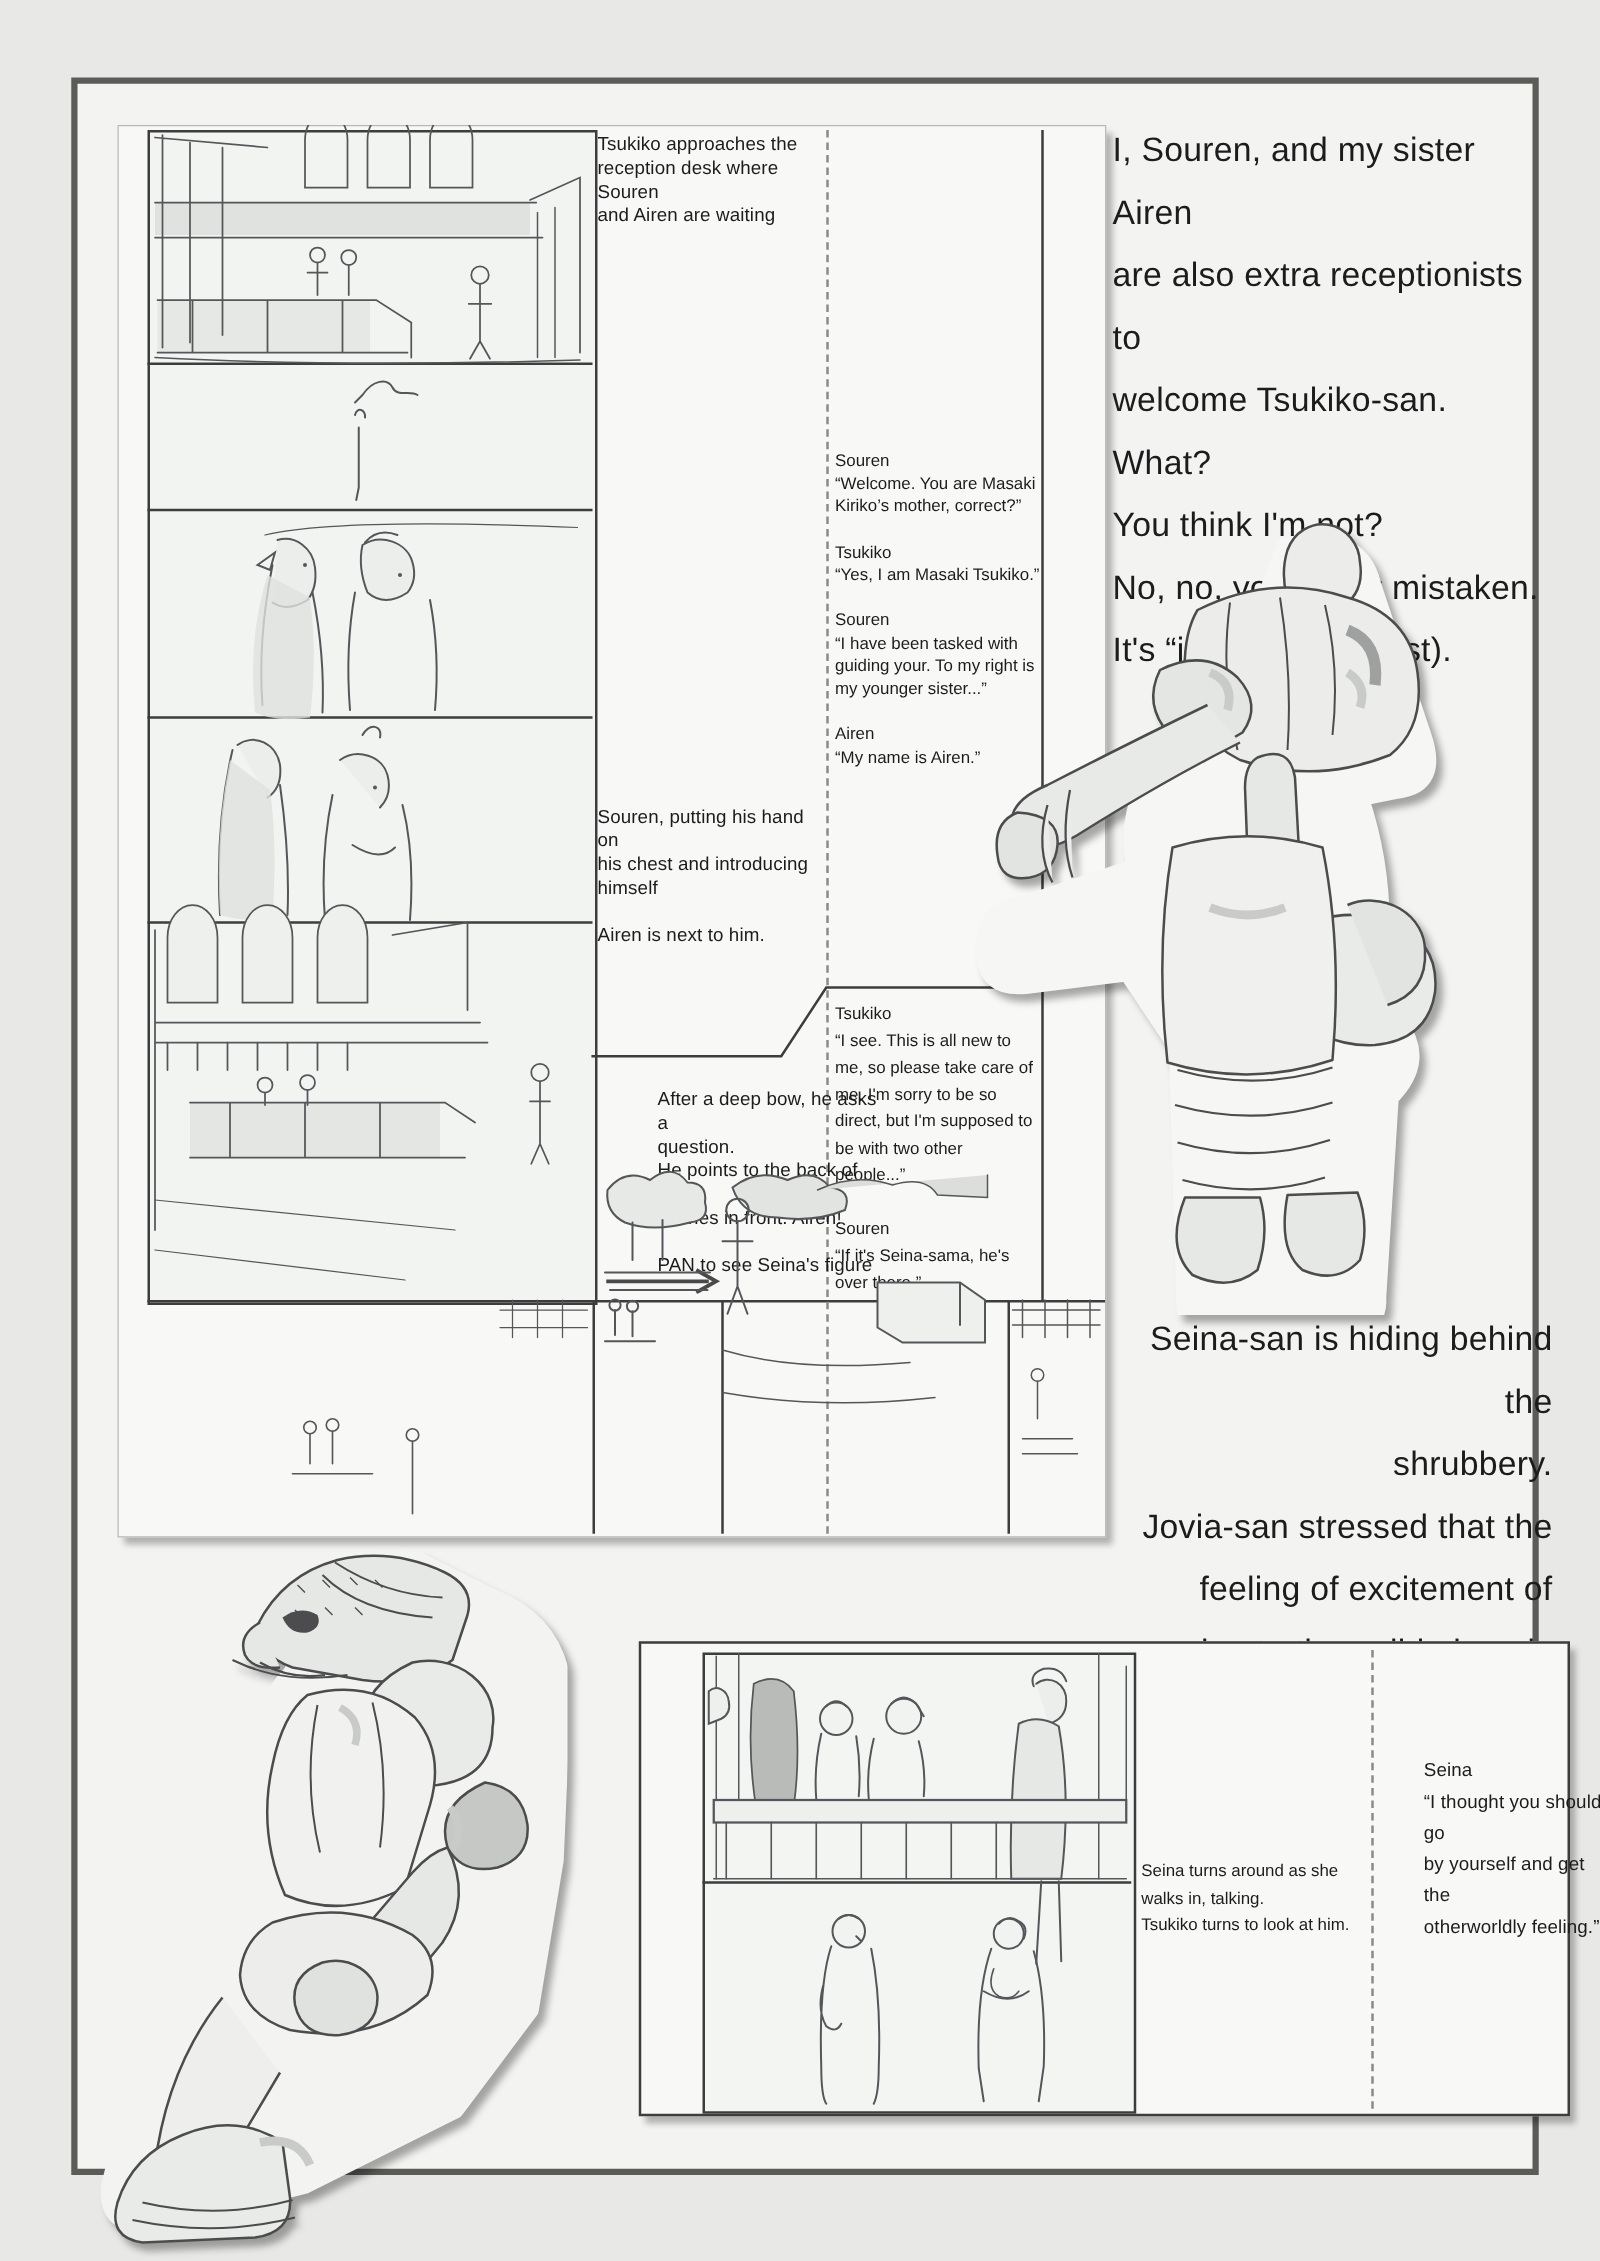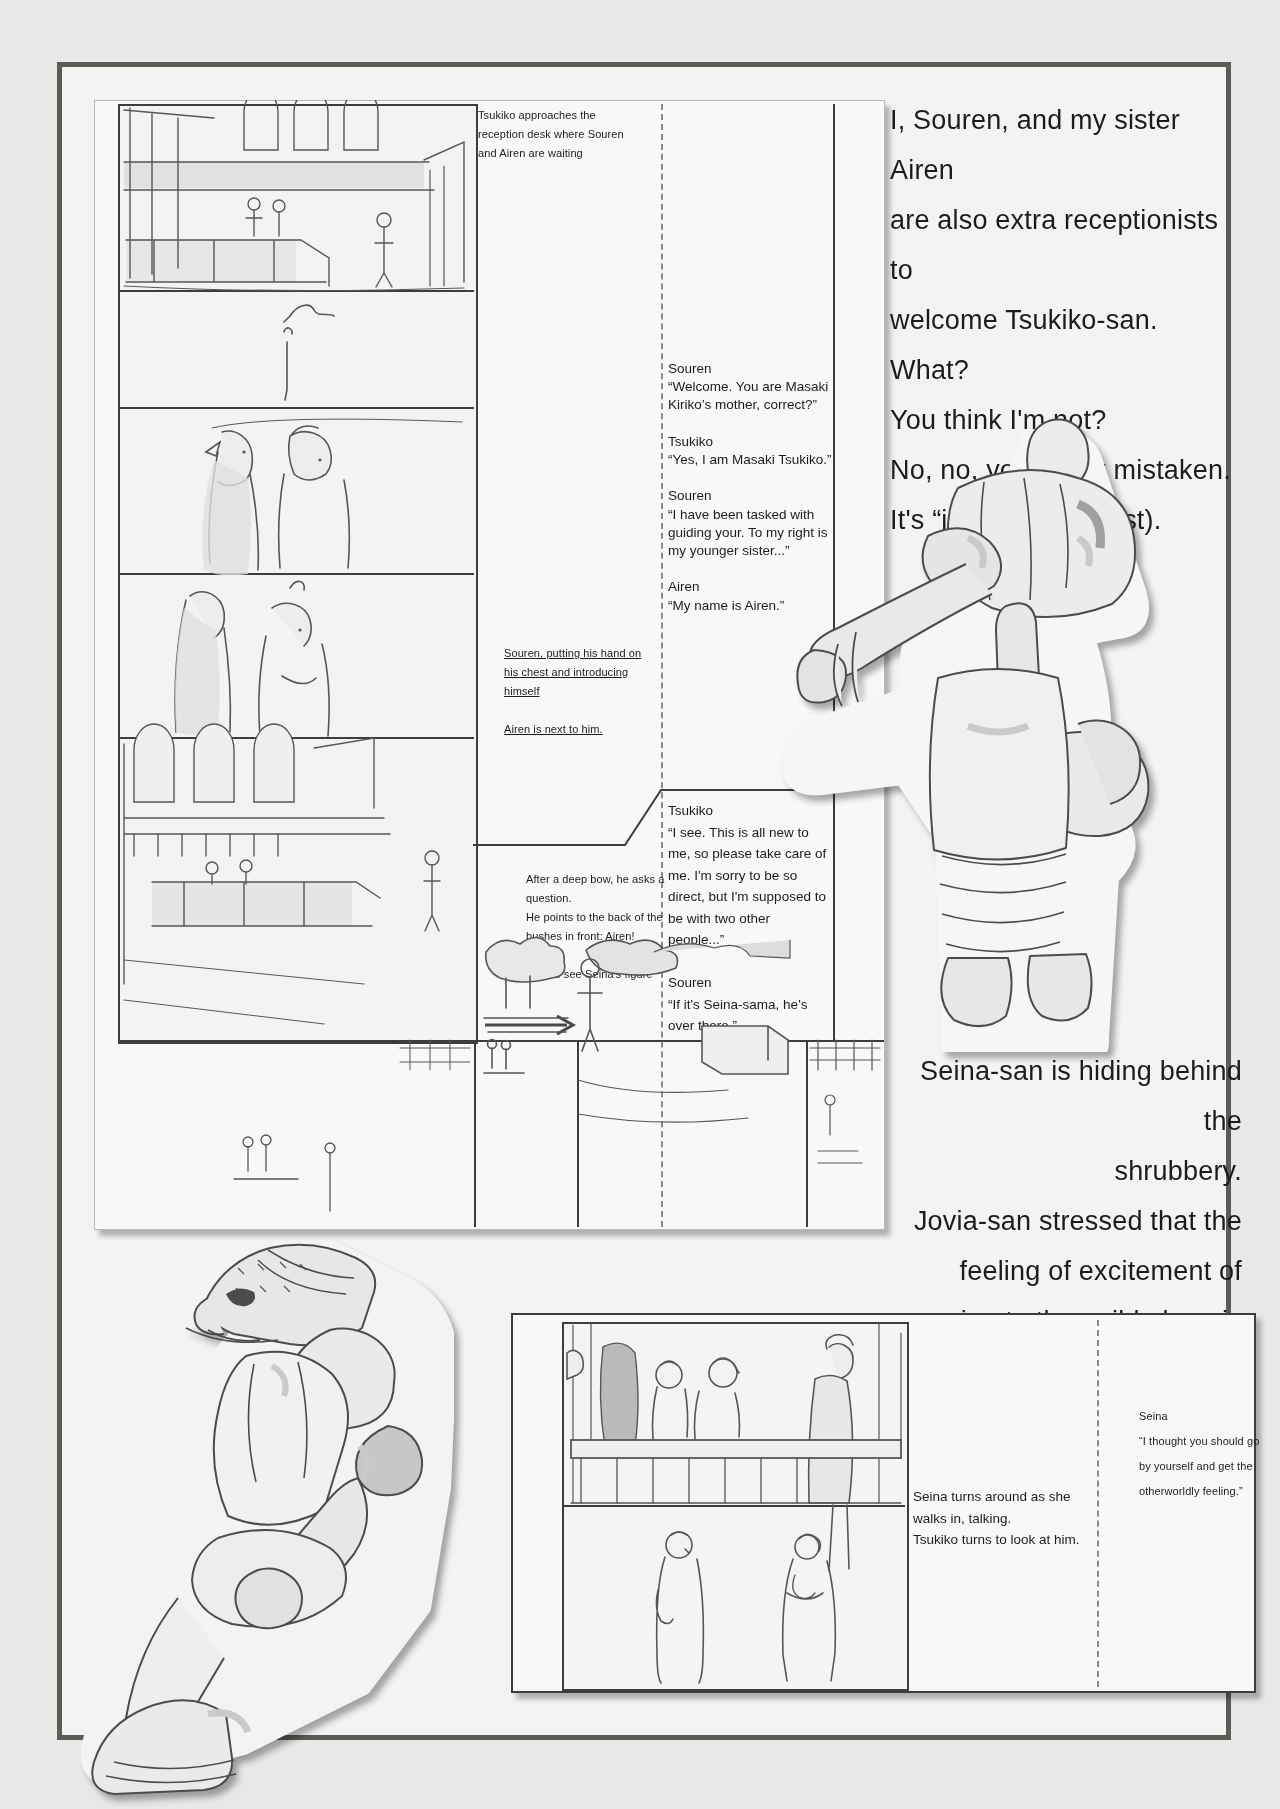--- a/index.html
+++ b/index.html
@@ -11,21 +11,21 @@
   
   .sheet{background:#f8f8f6;box-shadow:5px 6px 5px rgba(0,0,0,.28);border:1px solid #b9b9b5;}
   .sheet-top{left:94px;top:100px;width:789px;height:1128px;}
   .sheet-bottom{left:511px;top:1313px;width:741px;height:376px;border:2px solid #3d3d3d;}
   
   .pbox{border:2px solid #3d3d3d;background:#f2f4f2;}
   .hline{background:#3d3d3d;height:2px;}
   .vline{background:#3d3d3d;width:2px;}
   .vdash{width:0;border-left:2px dashed #8a8a86;}
   
-  .ann{font-size:11px;line-height:19px;white-space:pre-line;letter-spacing:.1px;}
+  .ann{font-size:15px;line-height:19px;white-space:pre-line;letter-spacing:.1px;}
   .dlg{font-size:13.5px;line-height:18.2px;white-space:pre-line;}
   .dlg2{font-size:13.5px;line-height:21.5px;white-space:pre-line;}
   .big{font-size:27px;line-height:50px;white-space:pre-line;letter-spacing:.2px;}
   svg{display:block;}
   .sk{pointer-events:none;}
   .sticker{filter:drop-shadow(5px 6px 3px rgba(0,0,0,.33));}
 </style>
 </head>
 <body>
 
@@ -47,21 +47,21 @@
 <div class="abs vdash" style="left:661px;top:104px;height:1123px;"></div>
 <div class="abs vline" style="left:833px;top:104px;width:1.5px;height:936px;"></div>
 
 <svg class="abs sk" style="left:473px;top:780px;" width="362" height="70" viewBox="0 0 362 70">
   <polyline points="0,65 152,65 188,10 362,10" fill="none" stroke="#3d3d3d" stroke-width="2"></polyline>
 </svg>
 
 <div class="abs ann" style="left:478px;top:106px;width:190px;">Tsukiko approaches the
 reception desk where Souren
 and Airen are waiting</div>
-<div class="abs ann" style="left:504px;top:644px;width:185px;text-decoration:underline;">Souren, putting his hand on
+<div class="abs ann" style="left:478px;top:644px;width:185px;">Souren, putting his hand on
 his chest and introducing
 himself
 
 Airen is next to him.</div>
 <div class="abs ann" style="left:478px;top:870px;width:185px;padding-left:48px;">After a deep bow, he asks a
 question.
 He points to the back of the
 bushes in front: Airen!
 
 PAN to see Seina's figure</div>

